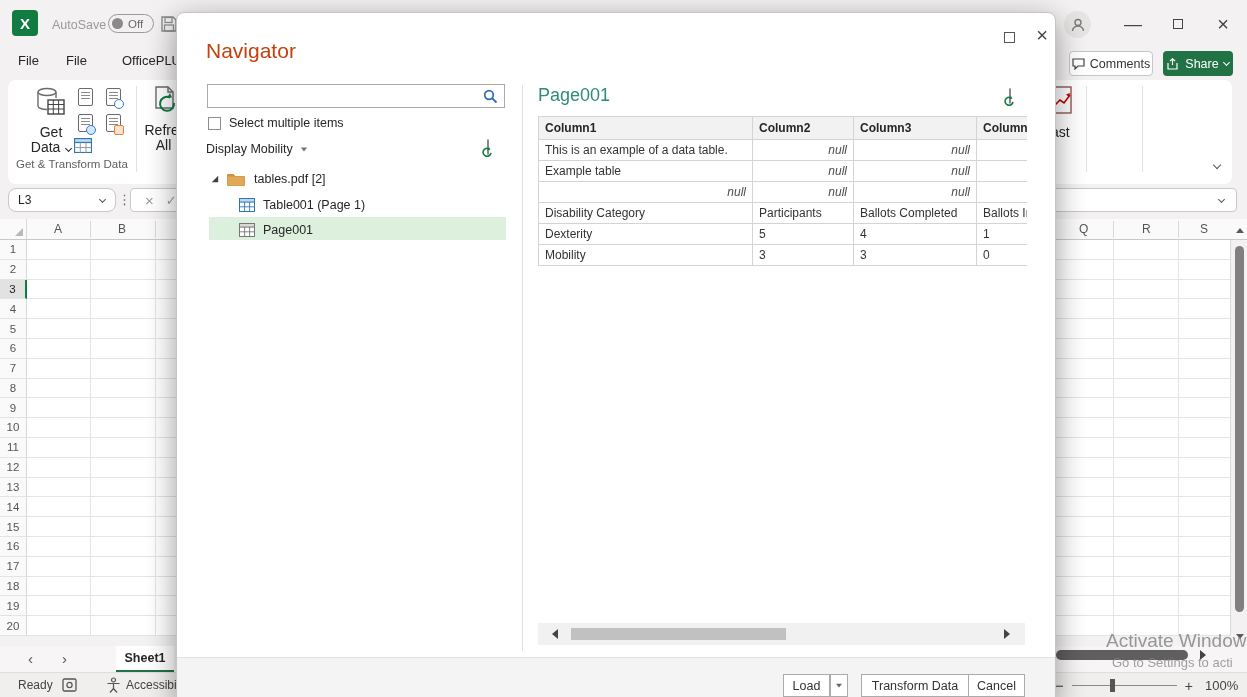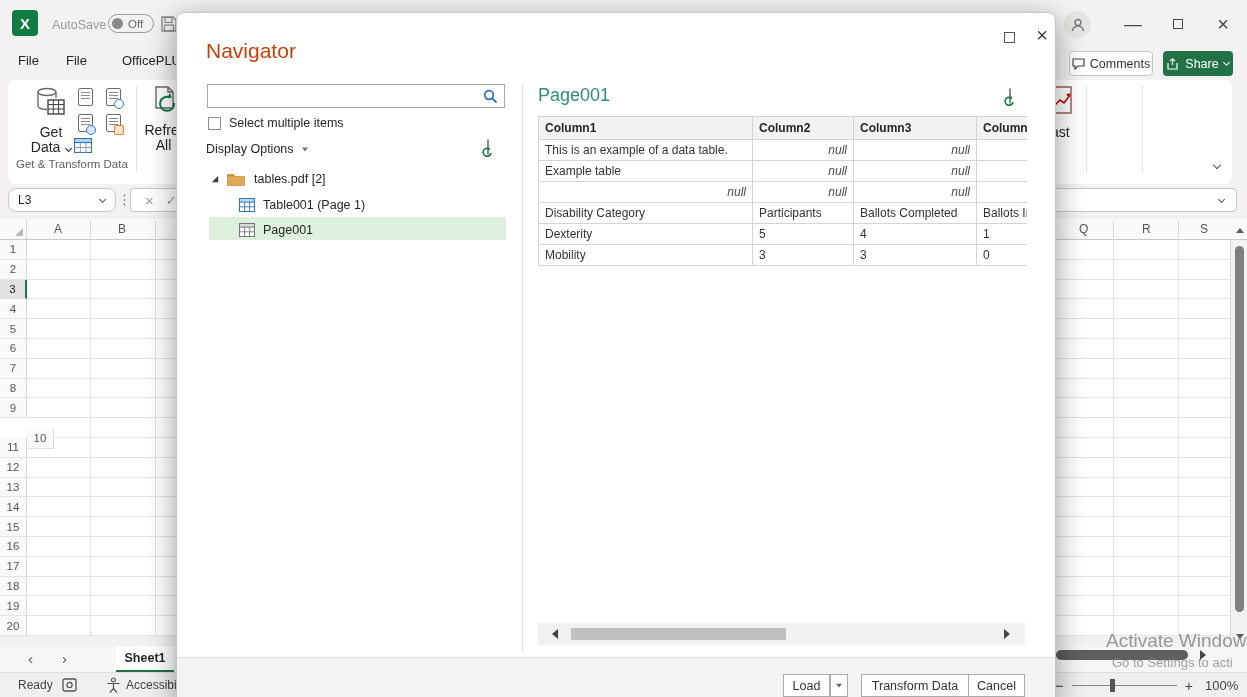--- a/index.html
+++ b/index.html
@@ -274,21 +274,21 @@
     <div>
         <div class="row-hdr" style="top: 0px;">1</div>
         <div class="row-hdr" style="top: 19.8px;">2</div>
         <div class="row-hdr active" style="top: 39.6px;">3</div>
         <div class="row-hdr" style="top: 59.4px;">4</div>
         <div class="row-hdr" style="top: 79.2px;">5</div>
         <div class="row-hdr" style="top: 99px;">6</div>
         <div class="row-hdr" style="top: 118.8px;">7</div>
         <div class="row-hdr" style="top: 138.6px;">8</div>
         <div class="row-hdr" style="top: 158.4px;">9</div>
-        <div class="row-hdr" style="top: 189px; margin-left: 27px;">10</div>
+        <div class="row-hdr" style="top: 178px;">10</div>
         <div class="row-hdr" style="top: 198px;">11</div>
         <div class="row-hdr" style="top: 217.8px;">12</div>
         <div class="row-hdr" style="top: 237.6px;">13</div>
         <div class="row-hdr" style="top: 257.4px;">14</div>
         <div class="row-hdr" style="top: 277.2px;">15</div>
         <div class="row-hdr" style="top: 297px;">16</div>
         <div class="row-hdr" style="top: 316.8px;">17</div>
         <div class="row-hdr" style="top: 336.6px;">18</div>
         <div class="row-hdr" style="top: 356.4px;">19</div>
         <div class="row-hdr" style="top: 376.2px;">20</div>
@@ -348,21 +348,21 @@
     <div class="abs search-box">
       <input placeholder="" style="">
       <svg width="15" height="15" viewBox="0 0 15 15" style="margin-right:6px;">
         <circle cx="6" cy="6" r="4.3" fill="none" stroke="#2b6cb8" stroke-width="1.7"></circle>
         <path d="M9.3 9.3 L13.5 13.5" stroke="#2b6cb8" stroke-width="1.9"></path>
       </svg>
     </div>
     <div class="abs checkbox"></div>
     <div class="abs chk-label">Select multiple items</div>
     <div class="abs disp-opt">
-      <span>Display Options</span>
+      <span>Display Mobility</span>
       <span class="tri-down" style="transform:scale(.8); border-top-color:#777;"></span>
     </div>
     <div class="abs" style="left:310px; top:127px;">
       <span class="refresh-doc"><svg width="12" height="12" viewBox="0 0 12 12">
             <path d="M10 7 a4 4 0 1 1 -2 -4.2" fill="none" stroke="#107C41" stroke-width="1.6"></path>
             <path d="M8 1 l1.4 2.8 -3.2 .4 z" fill="#107C41"></path>
           </svg></span>
     </div>
 
     <div class="tree-sel abs"></div>

